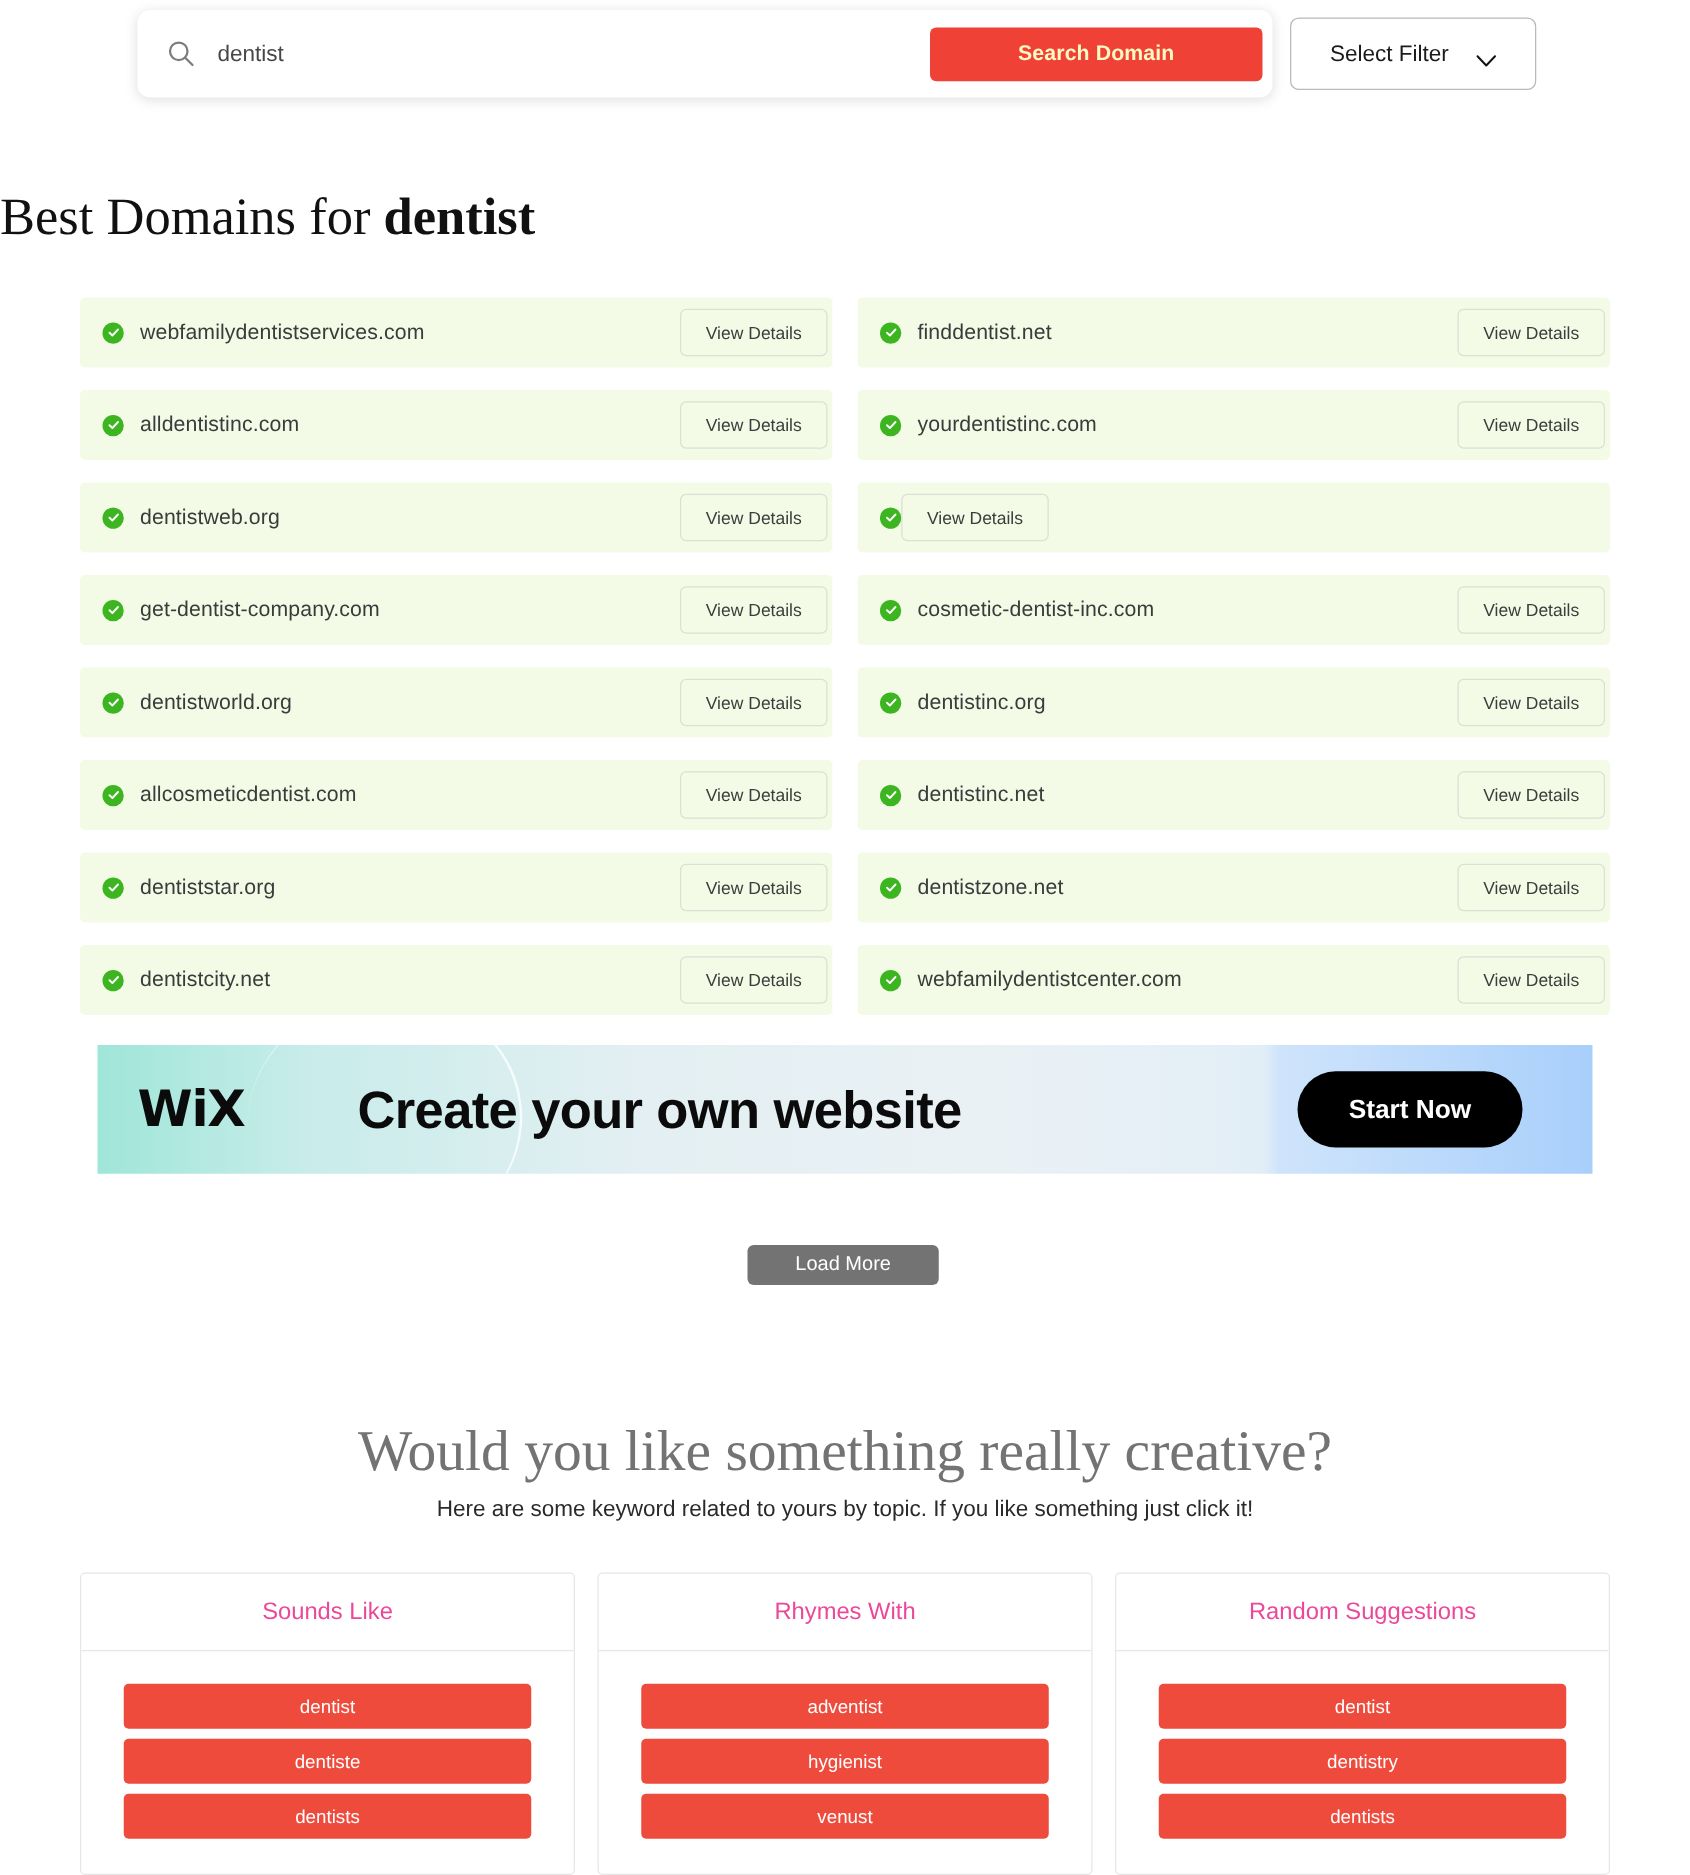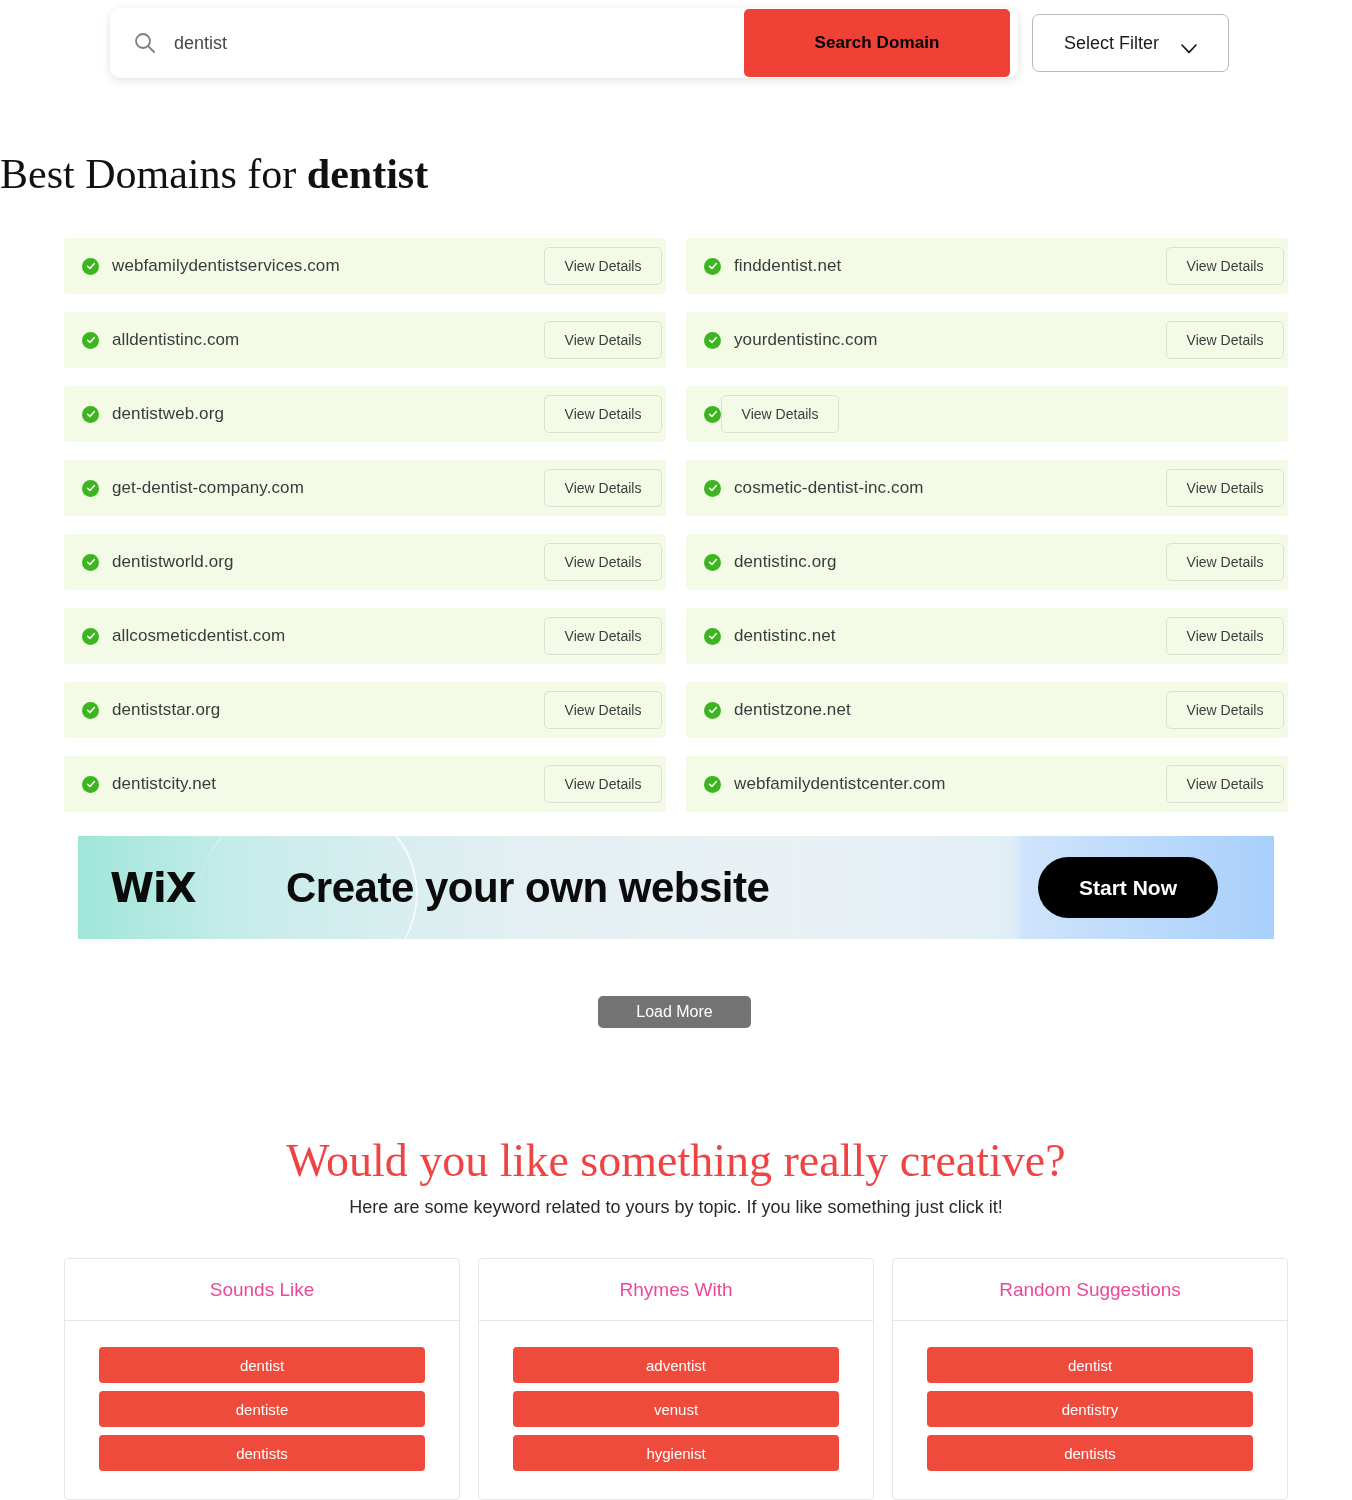--- a/index.html
+++ b/index.html
@@ -42,24 +42,24 @@
     color: #474747;
     background: transparent;
     margin-left: 16px;
     height: 100%;
   }
   .search-input::placeholder { color: #9b9b9b; }
 
   .search-domain-btn {
     flex: 0 0 auto;
     width: 266px;
-    height: 68px;
+    height: 43px;
     margin-right: 8px;
     background: #ef4136;
-    color: #000000;
+    color: #fef9c3;
     border: none;
     border-radius: 5px;
     font-family: "Liberation Sans", sans-serif;
     font-size: 17px;
     font-weight: bold;
     cursor: pointer;
     letter-spacing: .1px;
   }
 
   .select-filter-btn {
@@ -223,21 +223,21 @@
   
   .creative-title {
     position: absolute;
     top: 1134px;
     left: 0;
     width: 1352px;
     text-align: center;
     font-family: "Liberation Serif", serif;
     font-size: 46px;
     font-weight: normal;
-    color: #ef4444;
+    color: #737373;
   }
   .creative-sub {
     position: absolute;
     top: 1197px;
     left: 0;
     width: 1352px;
     text-align: center;
     font-size: 18px;
     color: #2a2a2a;
   }
@@ -479,22 +479,22 @@
       <div class="card-body">
         <button class="keyword-btn">dentist</button>
         <button class="keyword-btn">dentiste</button>
         <button class="keyword-btn">dentists</button>
       </div>
     </div>
     <div class="card">
       <div class="card-header">Rhymes With</div>
       <div class="card-body">
         <button class="keyword-btn">adventist</button>
+        <button class="keyword-btn">hygienist</button>
         <button class="keyword-btn">venust</button>
-        <button class="keyword-btn">hygienist</button>
       </div>
     </div>
     <div class="card">
       <div class="card-header">Random Suggestions</div>
       <div class="card-body">
         <button class="keyword-btn">dentist</button>
         <button class="keyword-btn">dentistry</button>
         <button class="keyword-btn">dentists</button>
       </div>
     </div>

